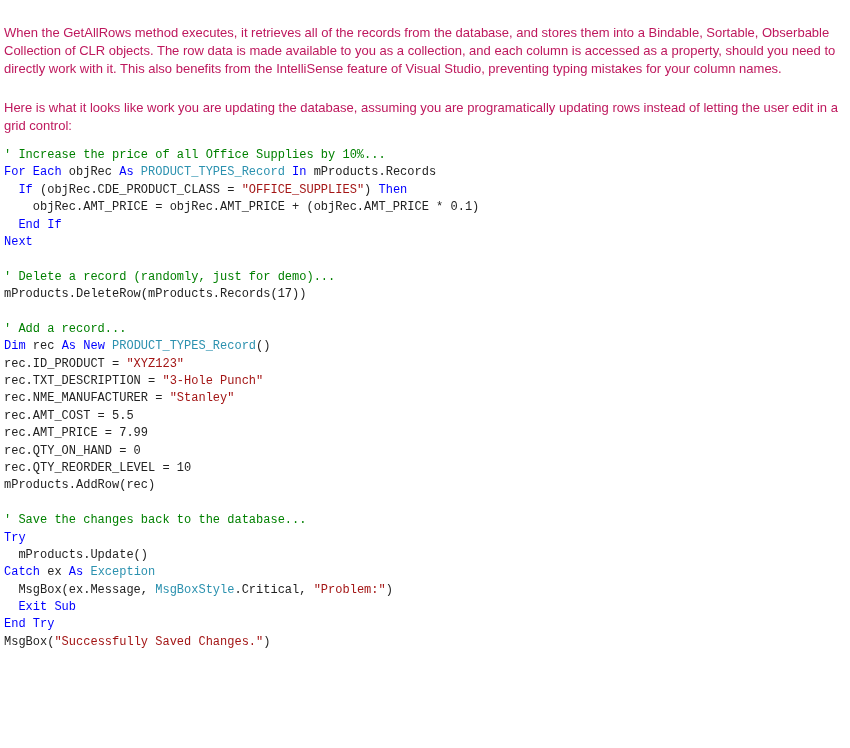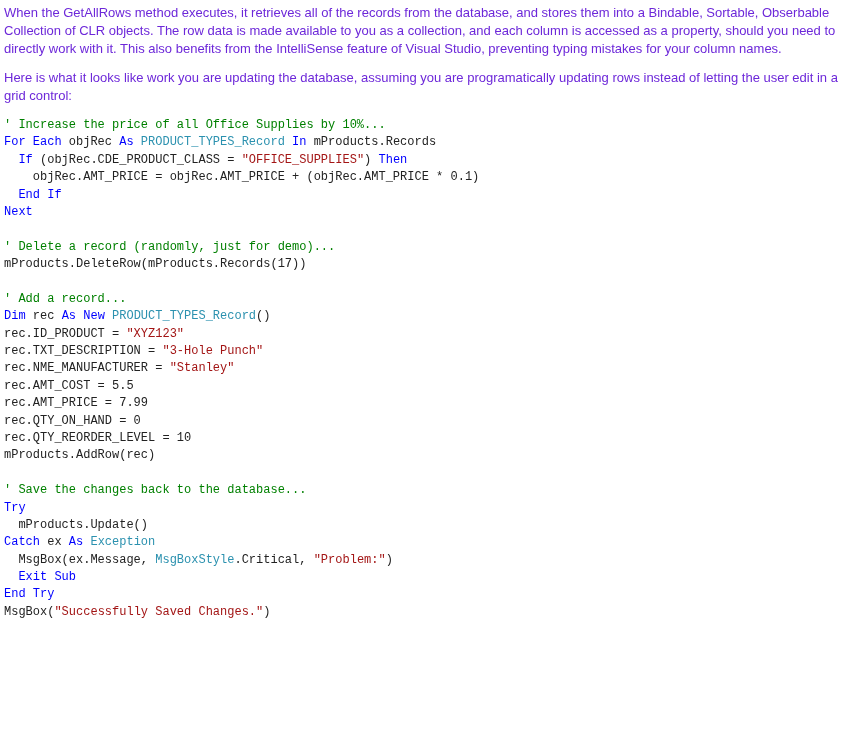--- a/index.html
+++ b/index.html
@@ -7,22 +7,23 @@
       padding: 4px;
       font-family: Arial, Helvetica, sans-serif;
       font-size: 13px;
       line-height: 1.4;
       color: #333;
       width: 850px;
       box-sizing: border-box;
       background: #fff;
     }
     .prose {
-      color: #6d28d9;
+      color: #be185d;
       margin-bottom: 10px;
+      margin-top: 20px;
     }
     .code {
       font-family: "Consolas", "Courier New", monospace;
       font-size: 12px;
       line-height: 1.45;
       white-space: pre;
       color: #222;
       margin-top: 12px;
     }
     .c-comment { color: #008000; }

